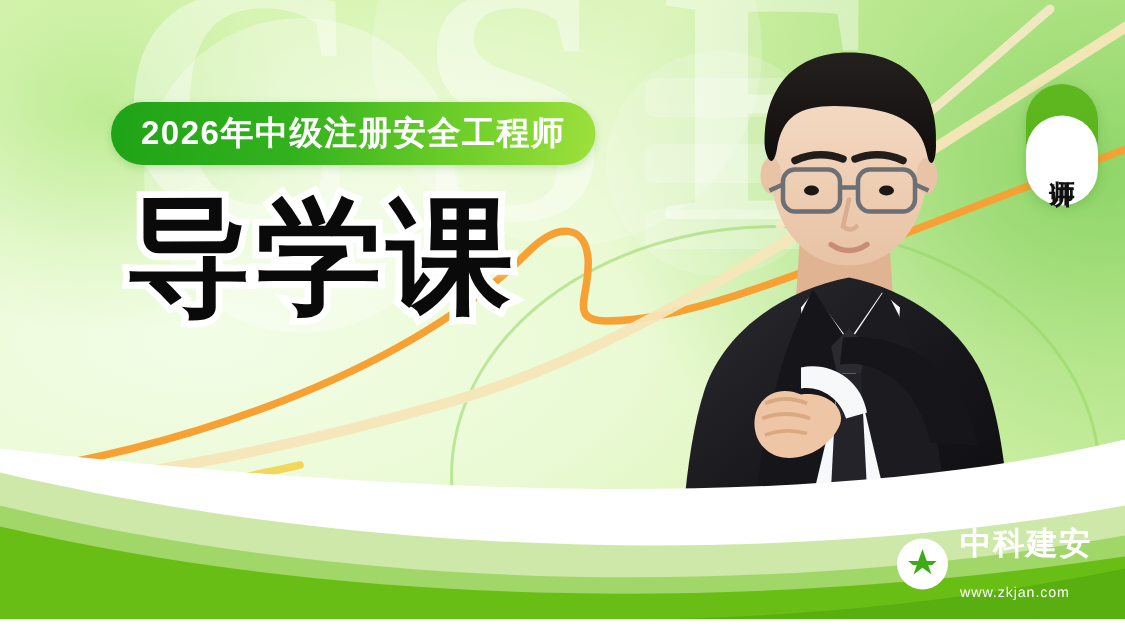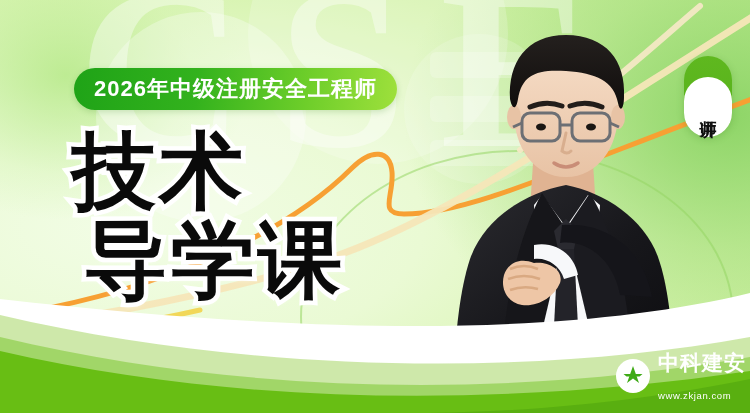--- a/index.html
+++ b/index.html
@@ -177,21 +177,21 @@
     writing-mode: vertical-rl;
     text-orientation: upright;
     letter-spacing: 0.5px;
   }
 
   
   .bottom-art { position: absolute; left: 0; bottom: 0; width: 750px; height: 120px; }
 
   .logo {
     position: absolute;
-    right: 4px;
+    right: 22px;
     bottom: 12px;
     display: flex;
     align-items: center;
     gap: 8px;
   }
   .logo-mark {
     width: 34px; height: 34px;
     border-radius: 50%;
     background: #ffffff;
     display: flex; align-items: center; justify-content: center;
@@ -236,21 +236,20 @@
     <path d="M-10,330 C 90,318 190,300 300,268 C 430,230 540,150 760,12" fill="none" stroke="#f6e6b8" stroke-width="7" stroke-linecap="round" opacity="0.95"></path>
     <path d="M-10,345 C 60,336 130,326 200,310" fill="none" stroke="#f2d34a" stroke-width="5" stroke-linecap="round" opacity="0.9"></path>
     <path d="M700,6 C 660,40 600,96 520,150" fill="none" stroke="#f7e9c8" stroke-width="6" stroke-linecap="round" opacity="0.9"></path>
   </svg>
 
   <div class="pill-sub">
     <span>2026年中级注册安全工程师</span>
   </div>
 
   <div class="title-wrap">
-    <div class="title-line l1">技术</div>
     <div class="title-line l2">导学课</div>
   </div>
 
   <svg class="person" viewBox="0 0 250 352">
     <defs>
       <linearGradient id="suitG" x1="0" y1="0" x2="1" y2="1">
         <stop offset="0%" stop-color="#2b2b30"></stop>
         <stop offset="55%" stop-color="#17171b"></stop>
         <stop offset="100%" stop-color="#0d0d10"></stop>
       </linearGradient>

